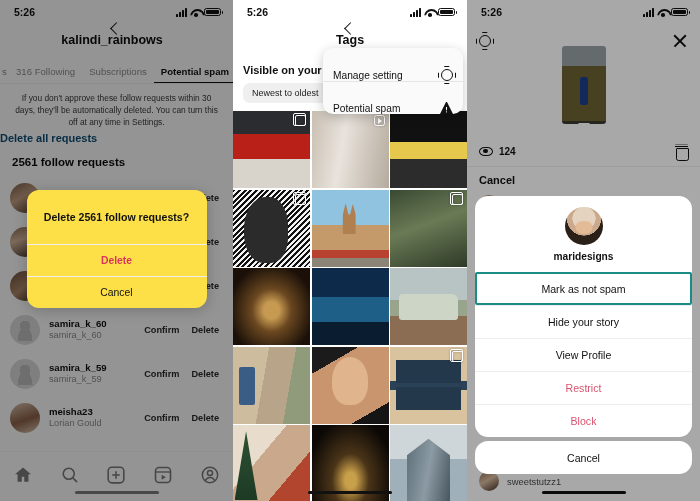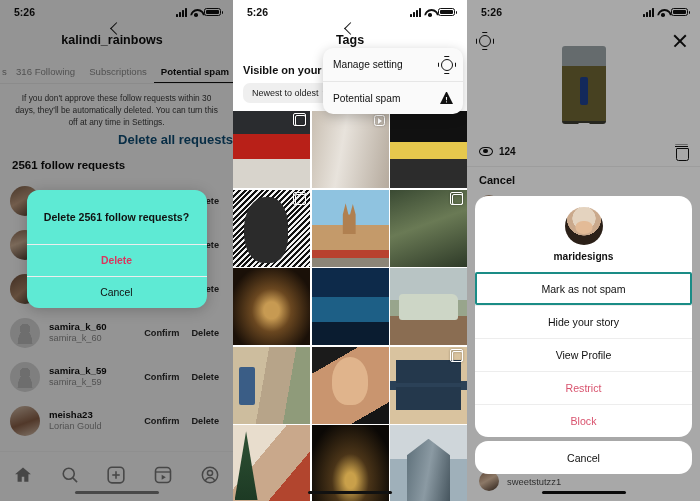--- a/index.html
+++ b/index.html
@@ -91,22 +91,22 @@
   .tab.partial { padding-left: 0; width: 6px; overflow: hidden; }
   .tab.active {
     color: #111; font-weight: bold; border-bottom: 1.6px solid #111;
     padding-bottom: 5px;
   }
   .notice {
     padding: 8px 14px 0; text-align: center;
     font-size: 8.4px; line-height: 1.45; color: #3b3b3b;
   }
   .notice-link {
-    display: block; text-align: right; font-size: 13px;
-    color: #0f4f78; font-weight: bold; margin-top: 3px; padding-left: 20px;
+    display: block; text-align: left; font-size: 11px;
+    color: #0f4f78; font-weight: bold; margin-top: 3px;
   }
   .count-title {
     padding: 12px 12px 8px; font-size: 11.5px; font-weight: bold; color: #0d0d0d;
   }
   .req {
     display: flex; align-items: center; gap: 9px;
     padding: 6px 10px; height: 44px;
   }
   .av { width: 30px; height: 30px; border-radius: 50%; flex: 0 0 auto; overflow: hidden; position: relative; background:#dbdbdb; }
   .av.ph::after {
@@ -135,21 +135,21 @@
   .home-ind {
     position: absolute; left: 50%; transform: translateX(-50%);
     bottom: 7px; width: 84px; height: 3.5px; border-radius: 2px; background: #111;
     z-index: 31;
   }
 
   
   .alert {
     position: absolute; z-index: 60; left: 50%; transform: translateX(-50%);
     top: 190px; width: 180px;
-    background: #5eead4; border-radius: 12px; overflow: hidden;
+    background: #fde047; border-radius: 12px; overflow: hidden;
     box-shadow: 0 2px 14px rgba(0,0,0,0.22);
   }
   .alert-body { padding: 20px 16px 18px; text-align: center; }
   .alert-title { font-size: 10.6px; font-weight: bold; color: #111; line-height: 1.5; }
   .alert-btn {
     border-top: 1px solid #ededed; height: 32px;
     display: flex; align-items: center; justify-content: center;
     font-size: 10.4px;
   }
   .alert-btn.destructive { color: #d9365e; font-weight: bold; }
@@ -244,21 +244,21 @@
   }
   .a-auto  { background: linear-gradient(180deg,#111 0 40%,#e6c84d 40% 62%,#2c2c2c 62% 100%); }
 
   
   .ddmenu {
     position: absolute; z-index: 70; right: 4px; top: 48px; width: 140px;
     background: #fafafa; border-radius: 10px; overflow: hidden;
     box-shadow: 0 3px 12px rgba(0,0,0,0.22);
   }
   .dditem {
-    height: 33px; display: flex; align-items: center; justify-content: space-between;
+    height: 33px; display: flex; align-items: flex-end; justify-content: space-between;
     padding: 0 10px; font-size: 10.2px; color: #111; gap: 36px;
   }
   .dditem + .dditem { border-top: 1px solid #e6e6e6; }
   .ic-gear {
     width: 12px; height: 12px; border: 1.6px solid #111; border-radius: 50%;
     position: relative;
   }
   .ic-gear::before, .ic-gear::after {
     content:""; position:absolute; left:50%; top:50%; width: 16px; height: 4.5px;
     transform: translate(-50%,-50%); border-left:1.6px solid #111; border-right:1.6px solid #111;

